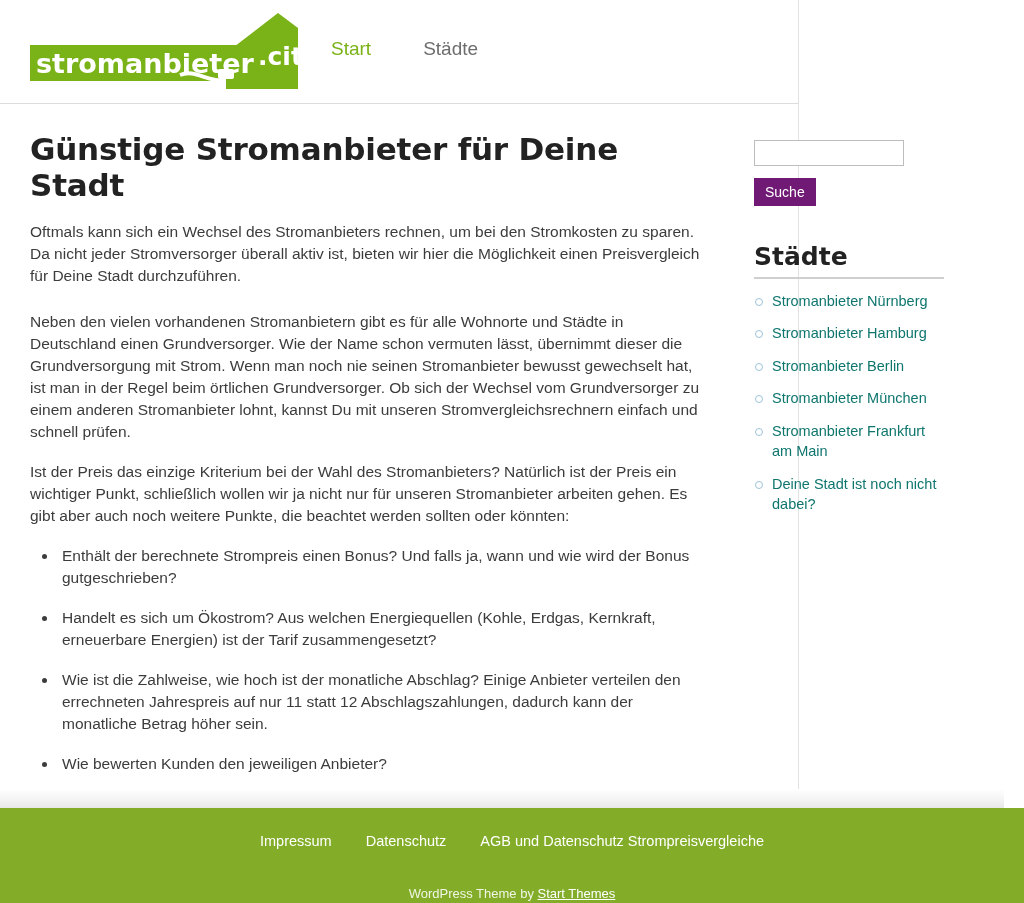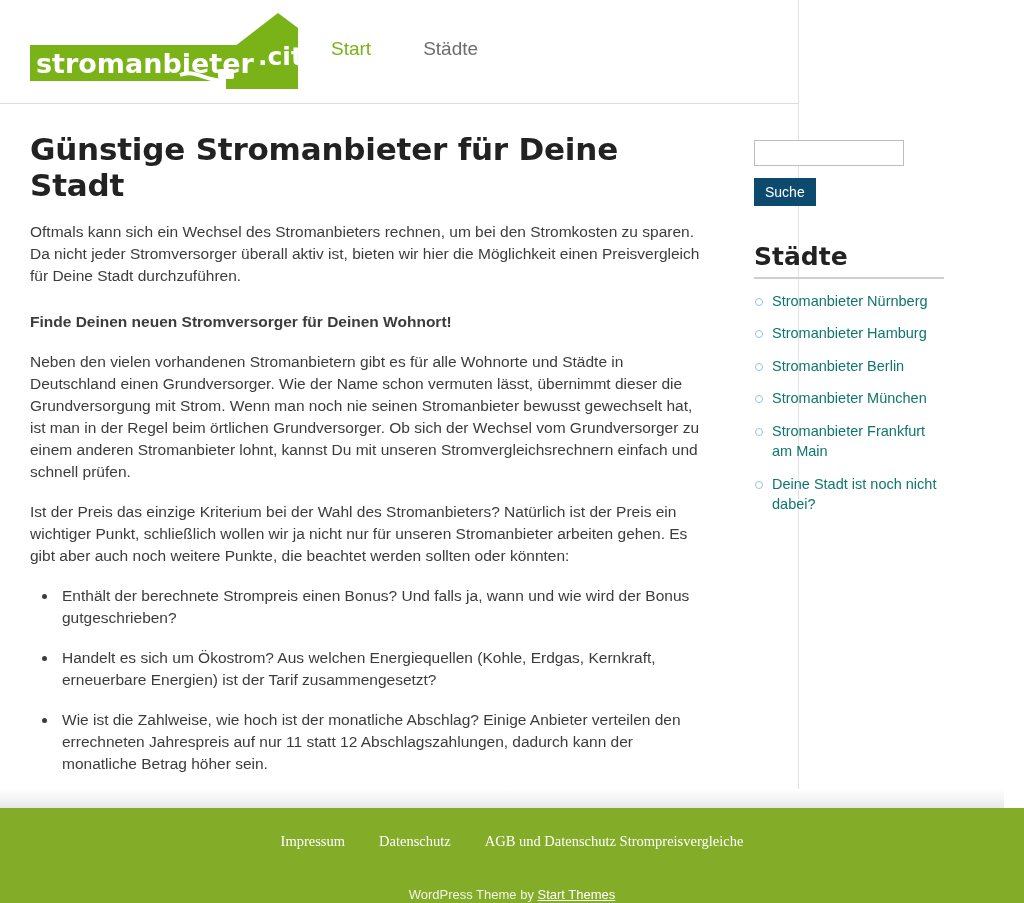--- a/index.html
+++ b/index.html
@@ -119,21 +119,21 @@
     height: 26px;
     border: 1px solid #bdbdbd;
     background: #ffffff;
     font-size: 13px;
     padding: 2px 4px;
     display: block;
     margin-bottom: 12px;
     font-family: "Liberation Sans", sans-serif;
   }
   .search-button {
-    background: #0c4a6e;
+    background: #701a75;
     color: #ffffff;
     border: none;
     font-size: 14px;
     padding: 6px 11px;
     cursor: pointer;
     font-family: "Liberation Sans", sans-serif;
   }
 
   h2.widget-title {
     font-family: "DejaVu Sans", sans-serif;
@@ -186,21 +186,20 @@
   .footer-nav {
     display: flex;
     justify-content: center;
     gap: 34px;
     padding-top: 25px;
   }
   .footer-nav a {
     color: #ffffff;
     font-size: 14.5px;
     text-decoration: none;
-    font-family: Liberation Serif, serif;
   }
   .footer-credit {
     text-align: center;
     font-size: 13px;
     color: #f0f5e4;
     margin-top: 17px;
     line-height: 1.45;
   }
   .footer-credit a {
     color: #ffffff;
@@ -240,21 +239,20 @@
       <a class="nav-link active" href="#">Start</a>
       <a class="nav-link" href="#">Städte</a>
     </div>
   </div>
 
   <div class="content-wrap">
 
     <div class="main-col">
       <h1 class="page-title">Günstige Stromanbieter für Deine Stadt</h1>
       <p class="lead">Oftmals kann sich ein Wechsel des Stromanbieters rechnen, um bei den Stromkosten zu sparen. Da nicht jeder Stromversorger überall aktiv ist, bieten wir hier die Möglichkeit einen Preisvergleich für Deine Stadt durchzuführen.</p>
-      <p class="subhead">Finde Deinen neuen Stromversorger für Deinen Wohnort!</p>
       <p>Neben den vielen vorhandenen Stromanbietern gibt es für alle Wohnorte und Städte in Deutschland einen Grundversorger. Wie der Name schon vermuten lässt, übernimmt dieser die Grundversorgung mit Strom. Wenn man noch nie seinen Stromanbieter bewusst gewechselt hat, ist man in der Regel beim örtlichen Grundversorger. Ob sich der Wechsel vom Grundversorger zu einem anderen Stromanbieter lohnt, kannst Du mit unseren Stromvergleichsrechnern einfach und schnell prüfen.</p>
       <p>Ist der Preis das einzige Kriterium bei der Wahl des Stromanbieters? Natürlich ist der Preis ein wichtiger Punkt, schließlich wollen wir ja nicht nur für unseren Stromanbieter arbeiten gehen. Es gibt aber auch noch weitere Punkte, die beachtet werden sollten oder könnten:</p>
       <ul class="bullets">
         <li>Enthält der berechnete Strompreis einen Bonus? Und falls ja, wann und wie wird der Bonus gutgeschrieben?</li>
         <li>Handelt es sich um Ökostrom? Aus welchen Energiequellen (Kohle, Erdgas, Kernkraft, erneuerbare Energien) ist der Tarif zusammengesetzt?</li>
         <li>Wie ist die Zahlweise, wie hoch ist der monatliche Abschlag? Einige Anbieter verteilen den errechneten Jahrespreis auf nur 11 statt 12 Abschlagszahlungen, dadurch kann der monatliche Betrag höher sein.</li>
         <li>Wie bewerten Kunden den jeweiligen Anbieter?</li>
       </ul>
       <p>Alle diese Fragen werden durch den Vergleichsrechner beantwortet. In der Ergebnisliste kannst Du bei jedem Tarif auf „Tarifdetails“ klicken und bekommst alle Informationen.</p>
     </div>

